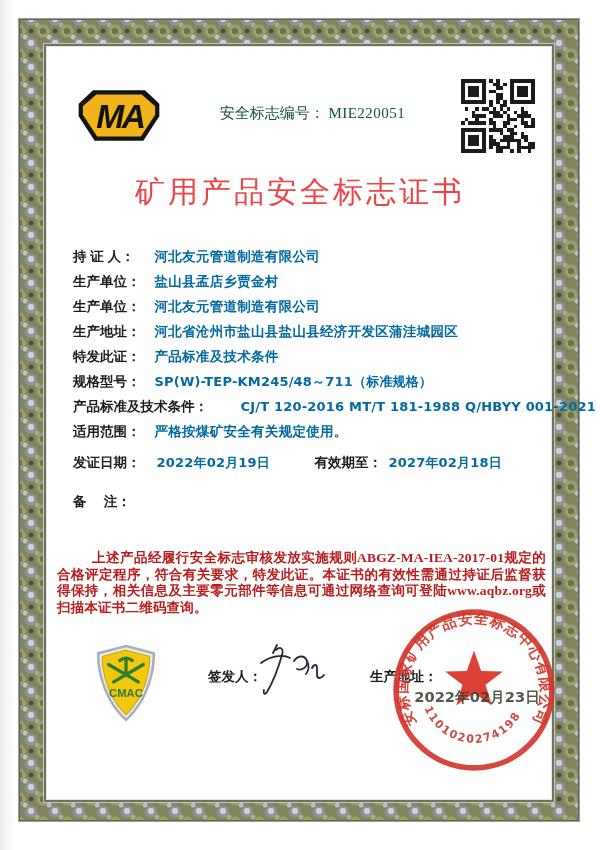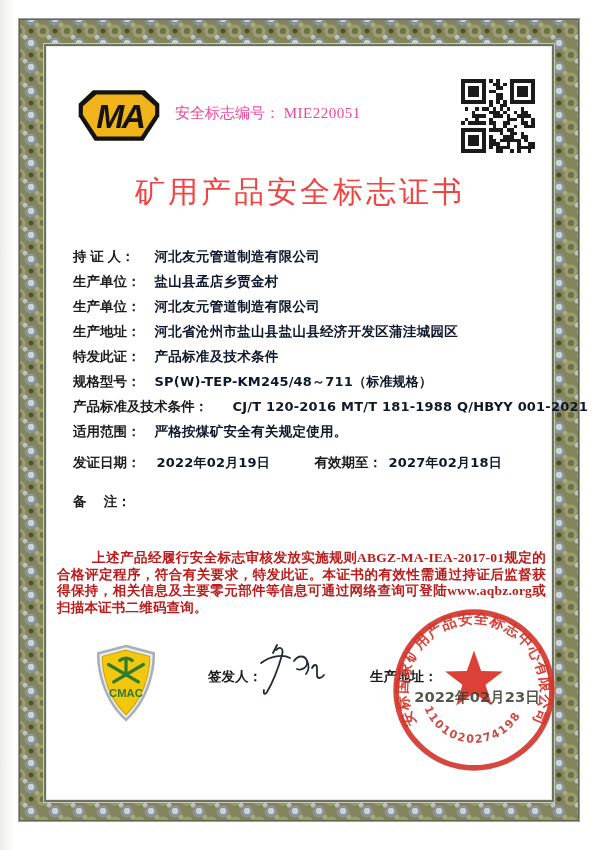--- a/index.html
+++ b/index.html
@@ -28,42 +28,42 @@
   .frame-inner{
     position:absolute;left:25px;top:25px;right:25px;bottom:19px;
     background:#fff;border:2px solid #6e735f;
     box-shadow:0 0 0 1px #c6cabb, inset 0 0 0 1px #e8e8e2;
   }
   .content{position:absolute;inset:0;z-index:2;color:#1a1a1a;}
 
   
   .ma-logo{position:absolute;left:77px;top:88px;width:84px;height:55px;}
   .mark-line{
-    position:absolute;left:175px;top:104px;width:275px;
-    font-family:"Liberation Serif","DejaVu Serif",serif;font-size:15px;color:#ec4899;
+    position:absolute;left:175px;top:104px;width:275px;text-align:center;
+    font-family:"Liberation Serif","DejaVu Serif",serif;font-size:15px;color:#14532d;
   }
   .mark-line .num{letter-spacing:.5px;}
   .qr{position:absolute;left:459px;top:79px;width:78px;height:74px;}
   .title{
     position:absolute;left:0;top:172px;width:100%;text-align:center;margin:0;
     font-family:"Liberation Serif","DejaVu Serif",serif;
     font-size:30px;font-weight:400;letter-spacing:3px;color:#ef4444;
   }
 
   
   .fields{position:absolute;left:73px;top:243px;width:478px;}
   .row{height:25px;line-height:25px;white-space:nowrap;}
   .lbl{
     display:inline-block;min-width:77px;font-weight:700;font-size:13.5px;color:#1c1c1c;
     font-family:"Liberation Sans","DejaVu Sans",sans-serif;
   }
-  .lbl.wide{min-width:0;margin-right:20px;}
+  .lbl.wide{min-width:0;margin-right:28px;}
   .val{
     font-family:"Liberation Serif","DejaVu Serif",serif;
-    font-weight:700;font-size:13.5px;color:#0f172a;letter-spacing:.3px;text-align:right;
+    font-weight:700;font-size:13.5px;color:#0369a1;letter-spacing:.3px;text-align:right;
   }
   .val.alnum{font-family:"DejaVu Sans","Liberation Sans",sans-serif;font-size:13px;letter-spacing:.2px;}
   .dates{margin-top:6px;}
   .lbl2{display:inline-block;margin-left:40px;font-weight:700;font-size:13.5px;}
   .dates .val{margin-left:2px;}
   .remark{margin-top:14px;}
 
   
   .statement{
     position:absolute;left:57px;top:550px;width:489px;margin:0;

